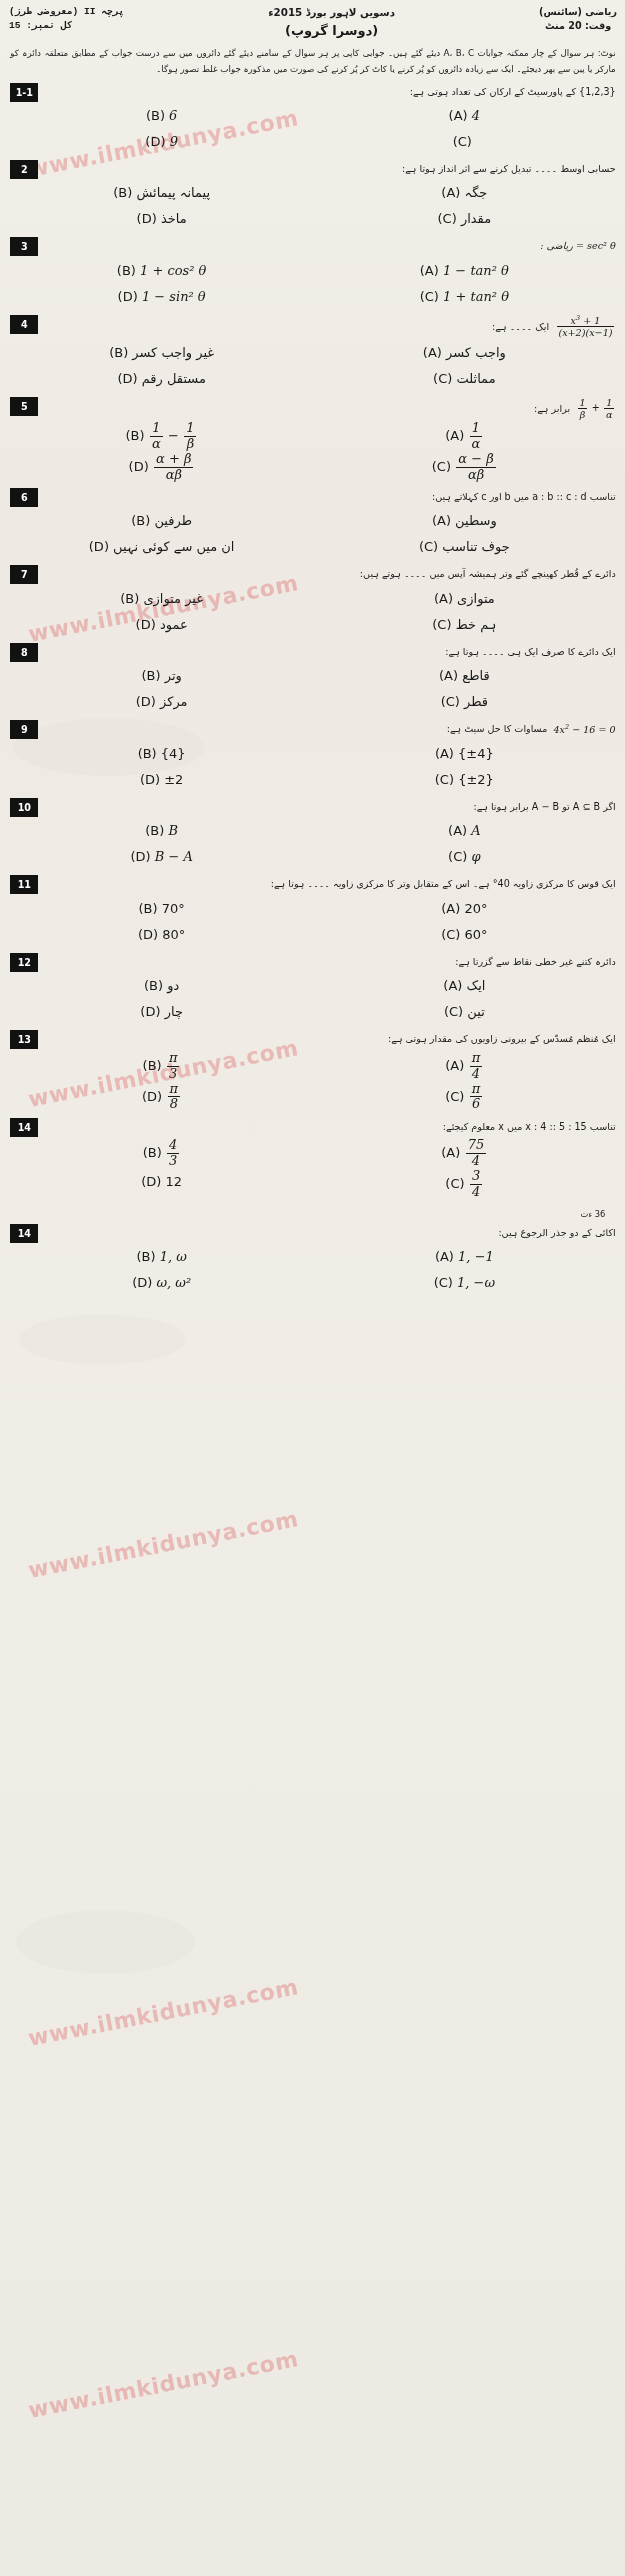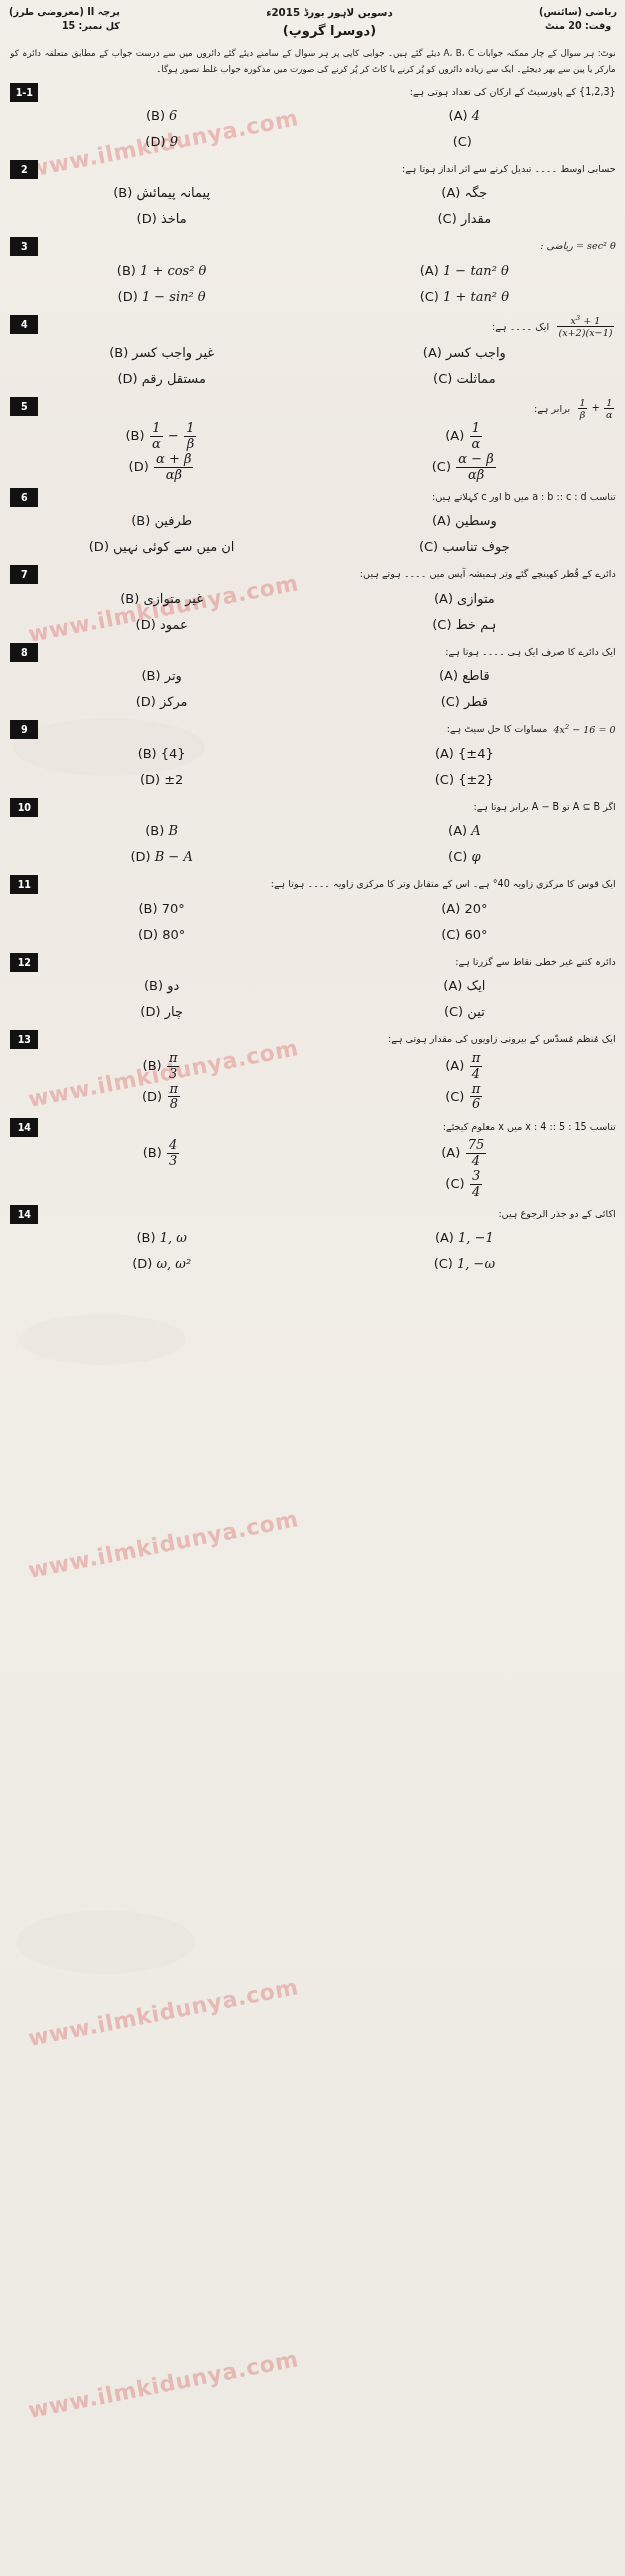--- a/index.html
+++ b/index.html
@@ -53,21 +53,21 @@
     font-size:9.6px;
     font-weight:bold;
     line-height:1.5;
   }
   .hdr-col{ text-align:center; }
   .hdr-col .l1{ font-size:9.6px; }
   .hdr-col .l2{ font-size:9.6px; }
   .hdr-mid{ text-align:center; }
   .hdr-mid .l1{ font-size:10.3px; font-weight:bold;}
   .hdr-mid .l2{ font-size:13px; }
-  .hdr-left{ text-align:right; }
+  .hdr-left{ text-align:left;font-family:Liberation Mono, monospace; }
 
   .note{
     direction:rtl;
     font-size:8.7px;
     line-height:1.85;
     padding:2.6px 10.3px 3.8px 10.3px;
     text-align:justify;
   }
 
   
@@ -350,23 +350,25 @@
 
     <div class="q">
       <div class="qhead">
         <div class="qtext">تناسب 15 : 5 :: x : 4 میں x معلوم کیجئے:</div>
         <div class="qnum">14</div>
       </div>
       <div class="opts">
         <div class="opt"><span class="ltr">(A)&nbsp;<span class="frac"><span class="num">75</span><span class="den">4</span></span></span></div>
         <div class="opt"><span class="ltr">(B)&nbsp;<span class="frac"><span class="num">4</span><span class="den">3</span></span></span></div>
         <div class="opt"><span class="ltr">(C)&nbsp;<span class="frac"><span class="num">3</span><span class="den">4</span></span></span></div>
-      </div>
-    </div>
-
+        <div class="opt"><span class="ltr">(D)&nbsp;12</span></div>
+      </div>
+    </div>
+
+    <div class="note small" style="padding:3.8px 10.3px 0 10.3px;direction:rtl;">36 ءت</div>
 
     <div class="q">
       <div class="qhead">
         <div class="qtext">اکائی کے دو جذر الرجوع ہیں:</div>
         <div class="qnum">14</div>
       </div>
       <div class="opts">
         <div class="opt"><span class="ltr"><span>(A)</span>&nbsp;<span class="math">1, −1</span></span></div>
         <div class="opt"><span class="ltr"><span>(B)</span>&nbsp;<span class="math">1, ω</span></span></div>
         <div class="opt"><span class="ltr"><span>(C)</span>&nbsp;<span class="math">1, −ω</span></span></div>

